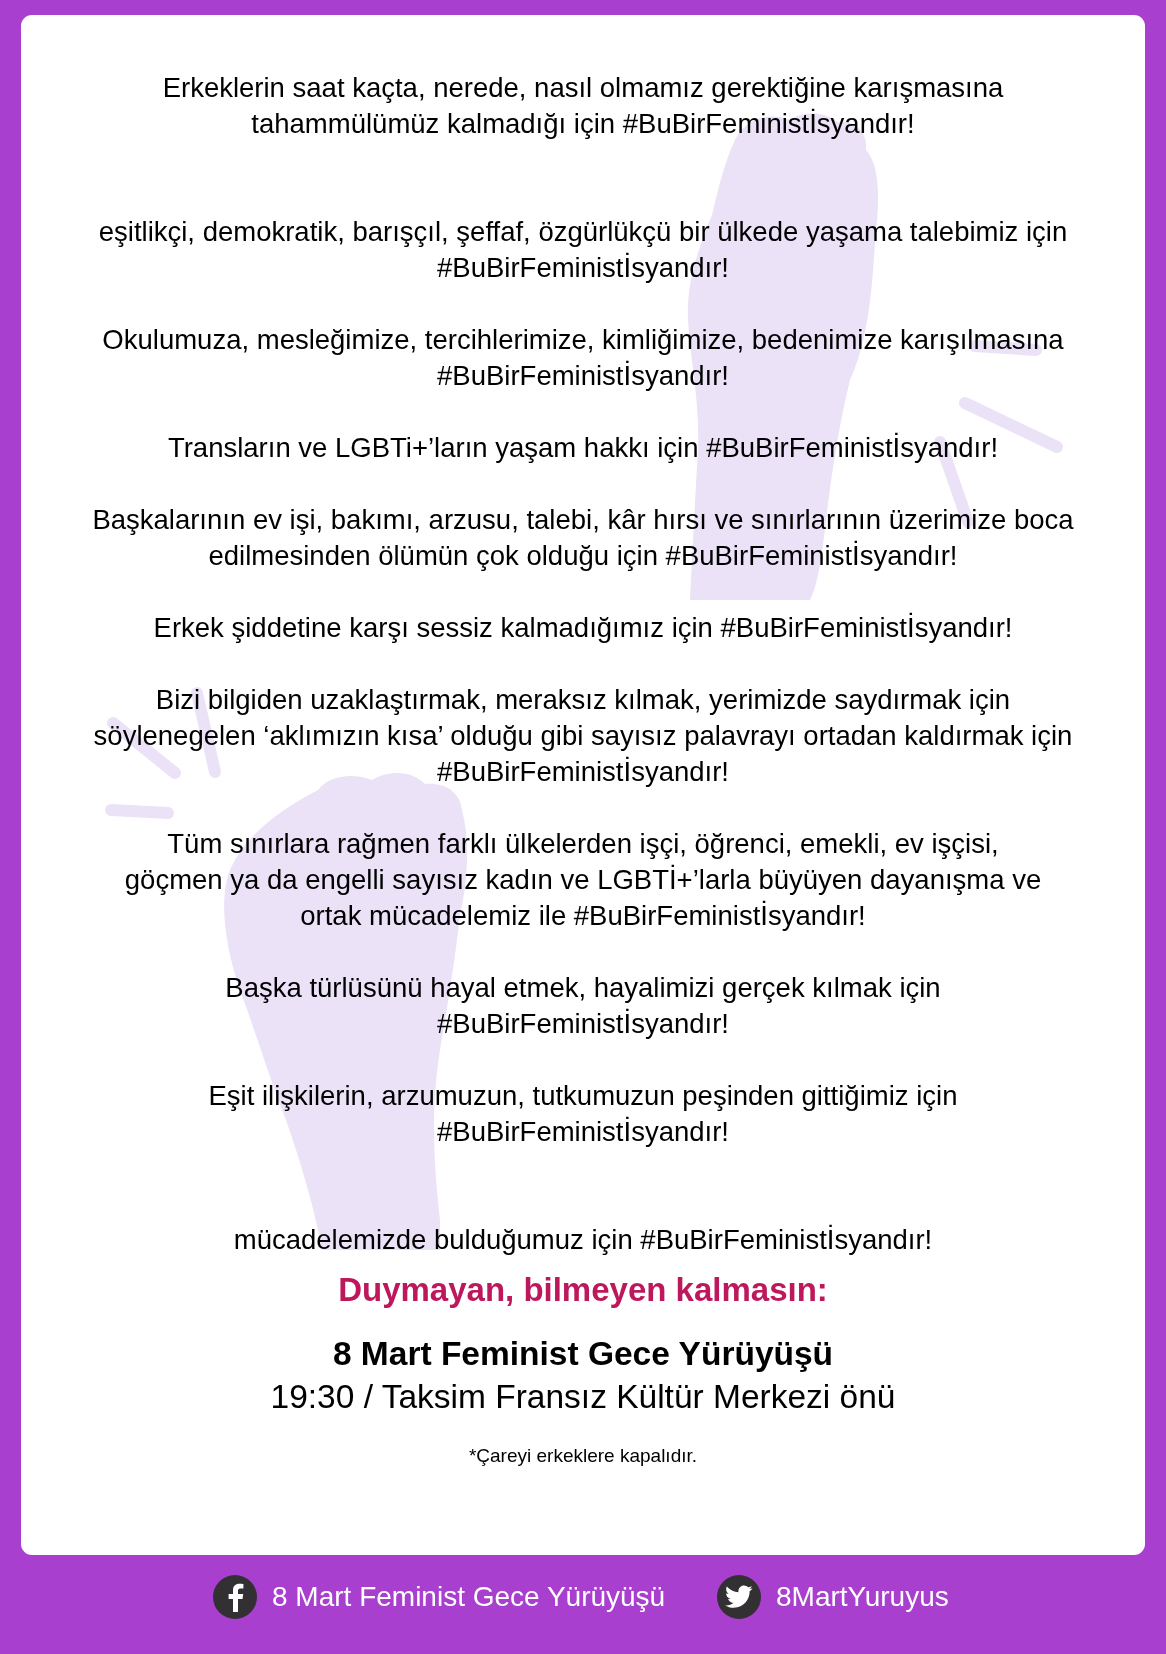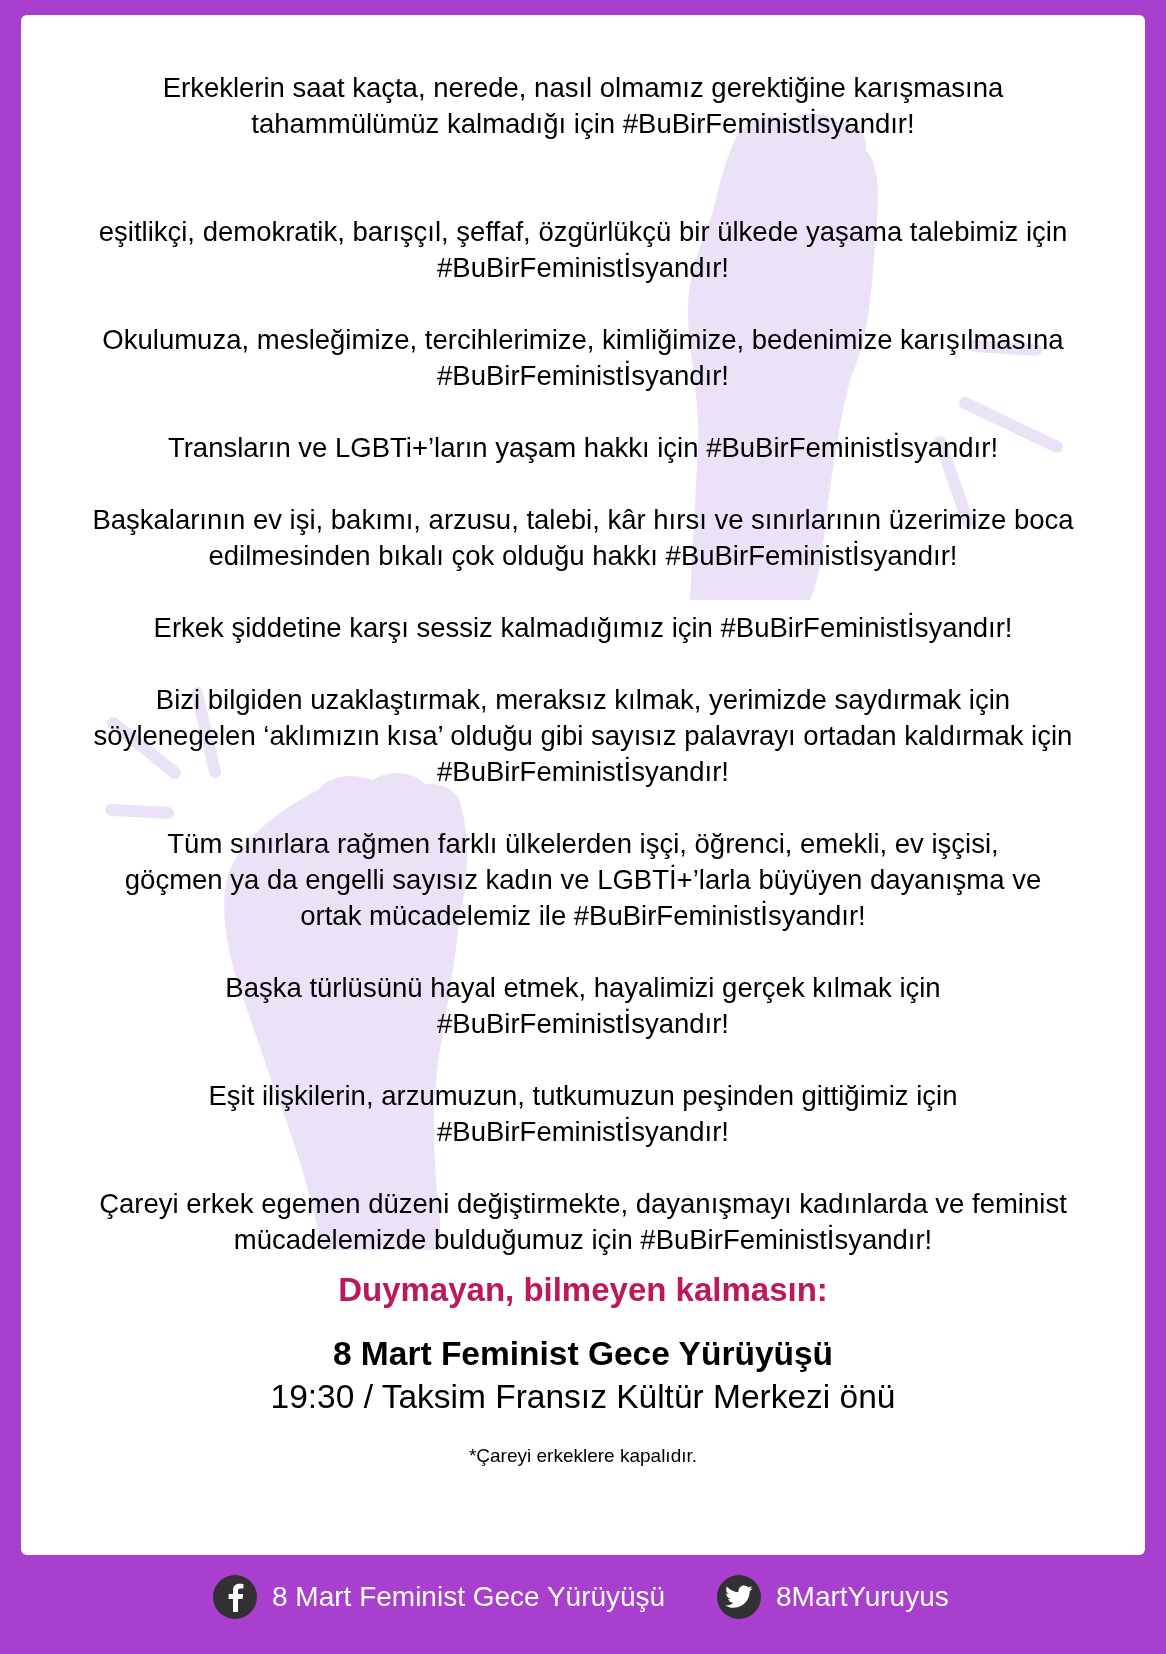--- a/index.html
+++ b/index.html
@@ -11,21 +11,21 @@
     overflow: hidden;
     font-family: "Liberation Sans", sans-serif;
   }
   .card {
     position: absolute;
     left: 21px;
     top: 15px;
     width: 1124px;
     height: 1540px;
     background: #ffffff;
-    border-radius: 6px;
+    border-radius: 11px;
     overflow: hidden;
   }
   .watermark {
     position: absolute;
     left: -21px;
     top: -15px;
     width: 1166px;
     height: 1654px;
     pointer-events: none;
   }
@@ -132,21 +132,21 @@
         <span>Okulumuza, mesleğimize, tercihlerimize, kimliğimize, bedenimize karışılmasına</span><br>
         <span class="hashtag">#BuBirFeministİsyandır!</span>
       </p>
 
       <p class="paragraph">
         <span>Transların ve LGBTi+’ların yaşam hakkı için </span><span class="hashtag">#BuBirFeministİsyandır!</span>
       </p>
 
       <p class="paragraph">
         <span>Başkalarının ev işi, bakımı, arzusu, talebi, kâr hırsı ve sınırlarının üzerimize boca</span><br>
-        <span>edilmesinden bıkalı çok olduğu hakkı </span><span class="hashtag">#BuBirFeministİsyandır!</span>
+        <span>edilmesinden ölümün çok olduğu için </span><span class="hashtag">#BuBirFeministİsyandır!</span>
       </p>
 
       <p class="paragraph">
         <span>Erkek şiddetine karşı sessiz kalmadığımız için </span><span class="hashtag">#BuBirFeministİsyandır!</span>
       </p>
 
       <p class="paragraph">
         <span>Bizi bilgiden uzaklaştırmak, meraksız kılmak, yerimizde saydırmak için</span><br>
         <span>söylenegelen ‘aklımızın kısa’ olduğu gibi sayısız palavrayı ortadan kaldırmak için</span><br>
         <span class="hashtag">#BuBirFeministİsyandır!</span>
@@ -162,21 +162,21 @@
         <span>Başka türlüsünü hayal etmek, hayalimizi gerçek kılmak için</span><br>
         <span class="hashtag">#BuBirFeministİsyandır!</span>
       </p>
 
       <p class="paragraph">
         <span>Eşit ilişkilerin, arzumuzun, tutkumuzun peşinden gittiğimiz için</span><br>
         <span class="hashtag">#BuBirFeministİsyandır!</span>
       </p>
 
       <p class="paragraph" style="margin-bottom:0">
-        <span>Çareyi erkek egemen düzeni değiştirmekte, dayanışmayı kadınlarda ve feminist</span><br>
+        <br>
         <span>mücadelemizde bulduğumuz için </span><span class="hashtag">#BuBirFeministİsyandır!</span>
       </p>
     </div>
 
     <div class="slogan">
       <div>Duymayan, bilmeyen kalmasın:</div>
     </div>
 
     <div class="event">
       <div class="title">8 Mart Feminist Gece Yürüyüşü</div>

